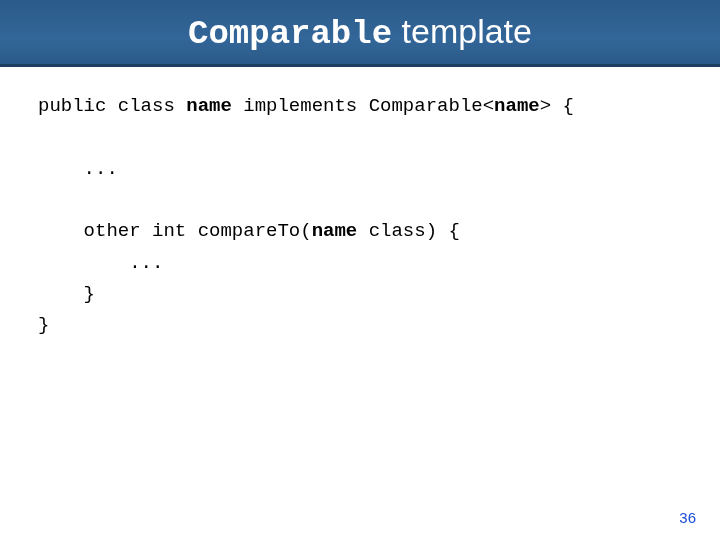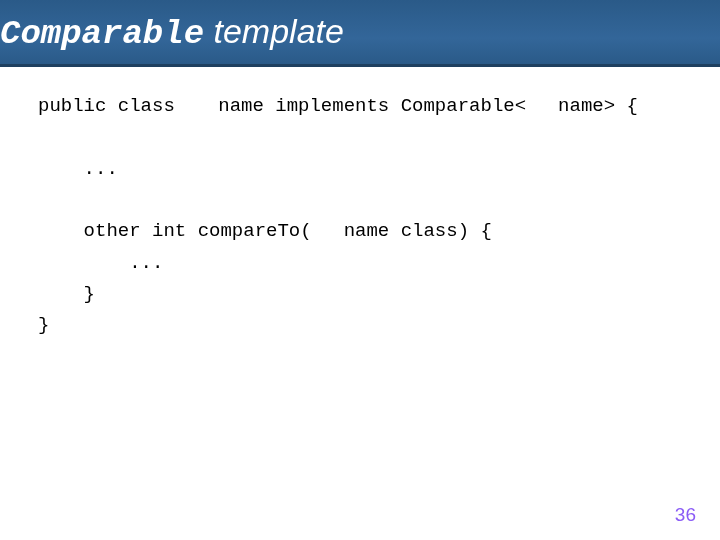--- a/index.html
+++ b/index.html
@@ -17,22 +17,22 @@
     height: 540px;
     box-sizing: border-box;
   }
   .title-bar {
     background: #2f5f8f;
     background: linear-gradient(#2a5a88, #336699 60%, #2a5a88);
     color: #ffffff;
     height: 64px;
     display: flex;
     align-items: center;
+    justify-content: center;
     border-bottom: 3px solid #1e3f5f;
-    font-style: italic;
   }
   .title-bar .title {
     font-family: "Courier New", Courier, monospace;
     font-size: 34px;
     font-weight: bold;
     letter-spacing: 0px;
     white-space: pre;
   }
   .title-bar .title .sans {
     font-family: Verdana, Geneva, sans-serif;
@@ -40,30 +40,29 @@
     font-size: 34px;
   }
   .code-area {
     padding: 24px 28px 0 38px;
     font-size: 19px;
     line-height: 1.65;
     color: #000000;
     white-space: pre;
   }
   .code-area .b {
-    font-weight: normal;
-    margin-left: 32px;
+    font-weight: bold;
   }
   .page-number {
     position: absolute;
     bottom: 14px;
     right: 24px;
     font-family: Arial, Helvetica, sans-serif;
-    font-size: 19px;
-    color: #8b5cf6;
+    font-size: 15px;
+    color: #1d4ed8;
   }
 </style>
 </head>
 <body>
 
 <div class="slide">
 
   <div class="title-bar">
     <div class="title"><span>Comparable</span><span class="sans"> template</span></div>
   </div>

